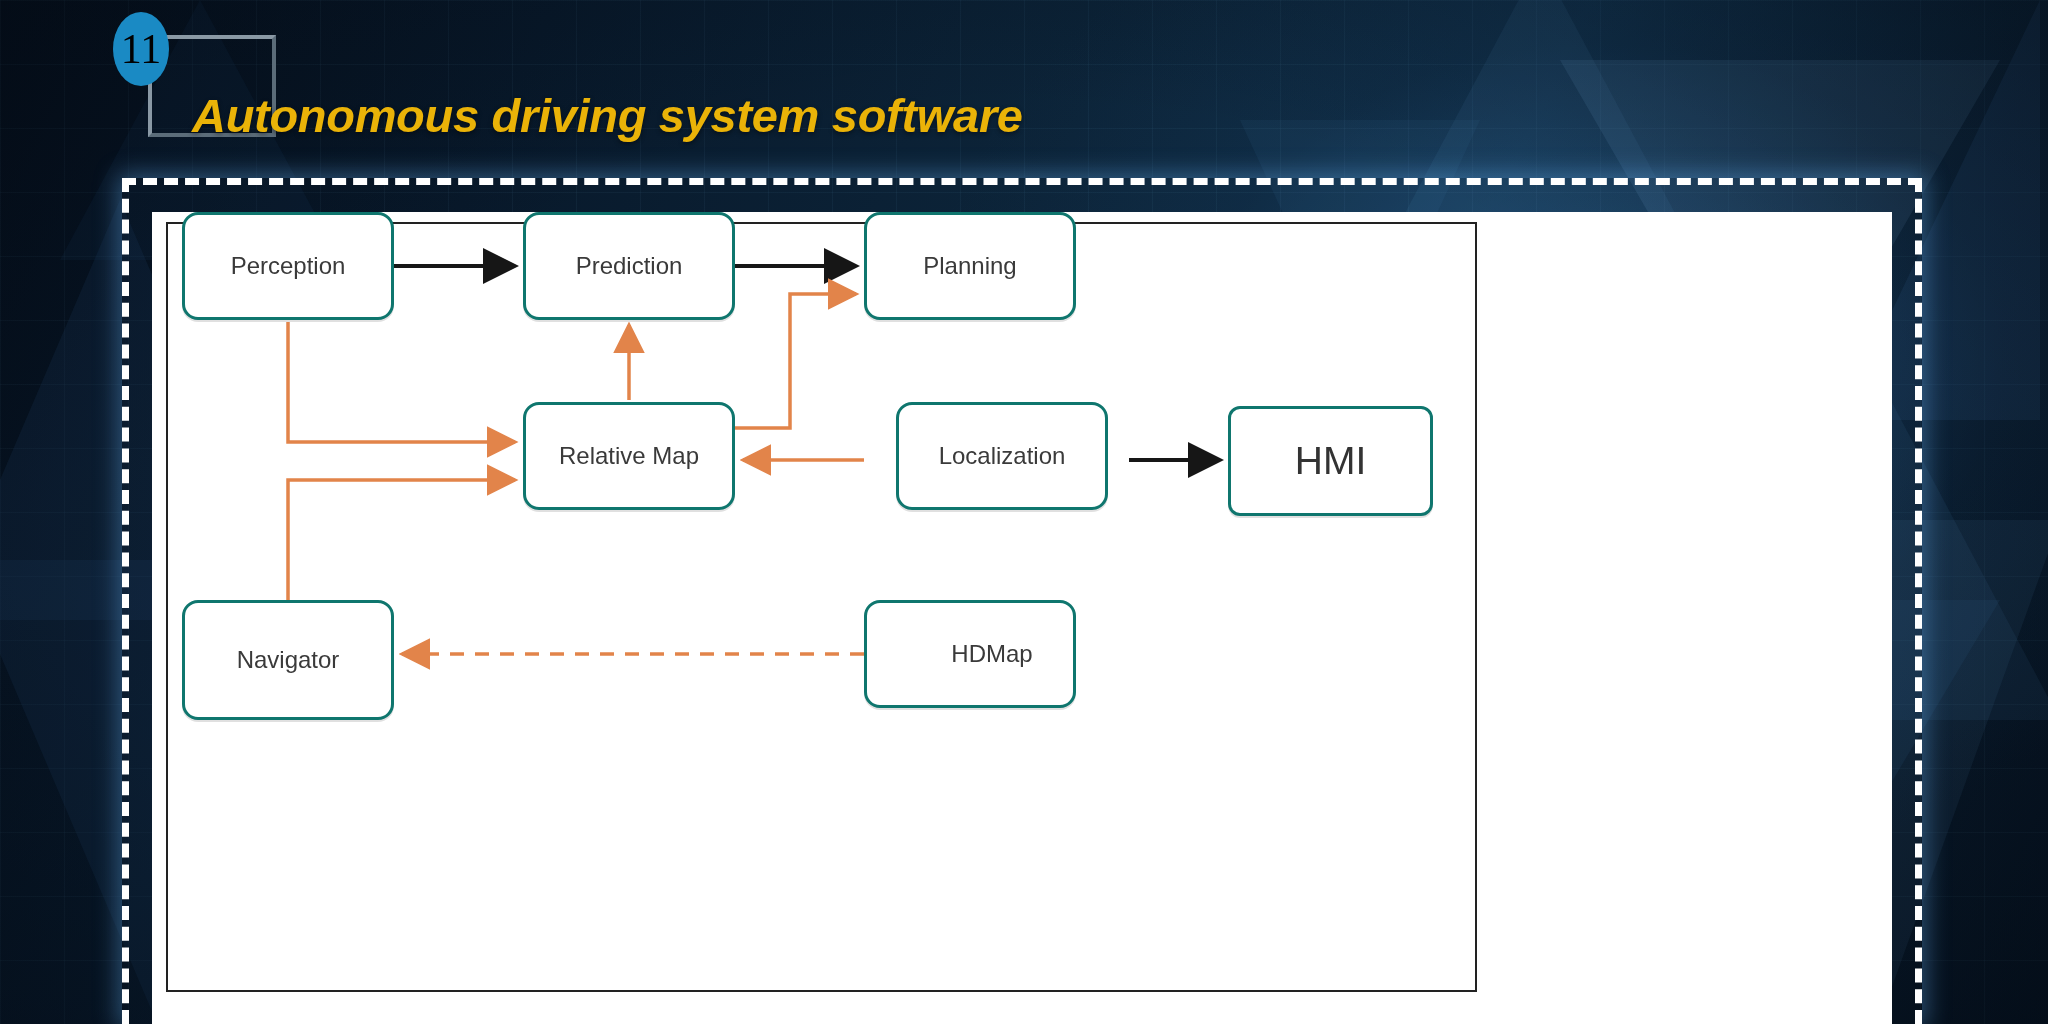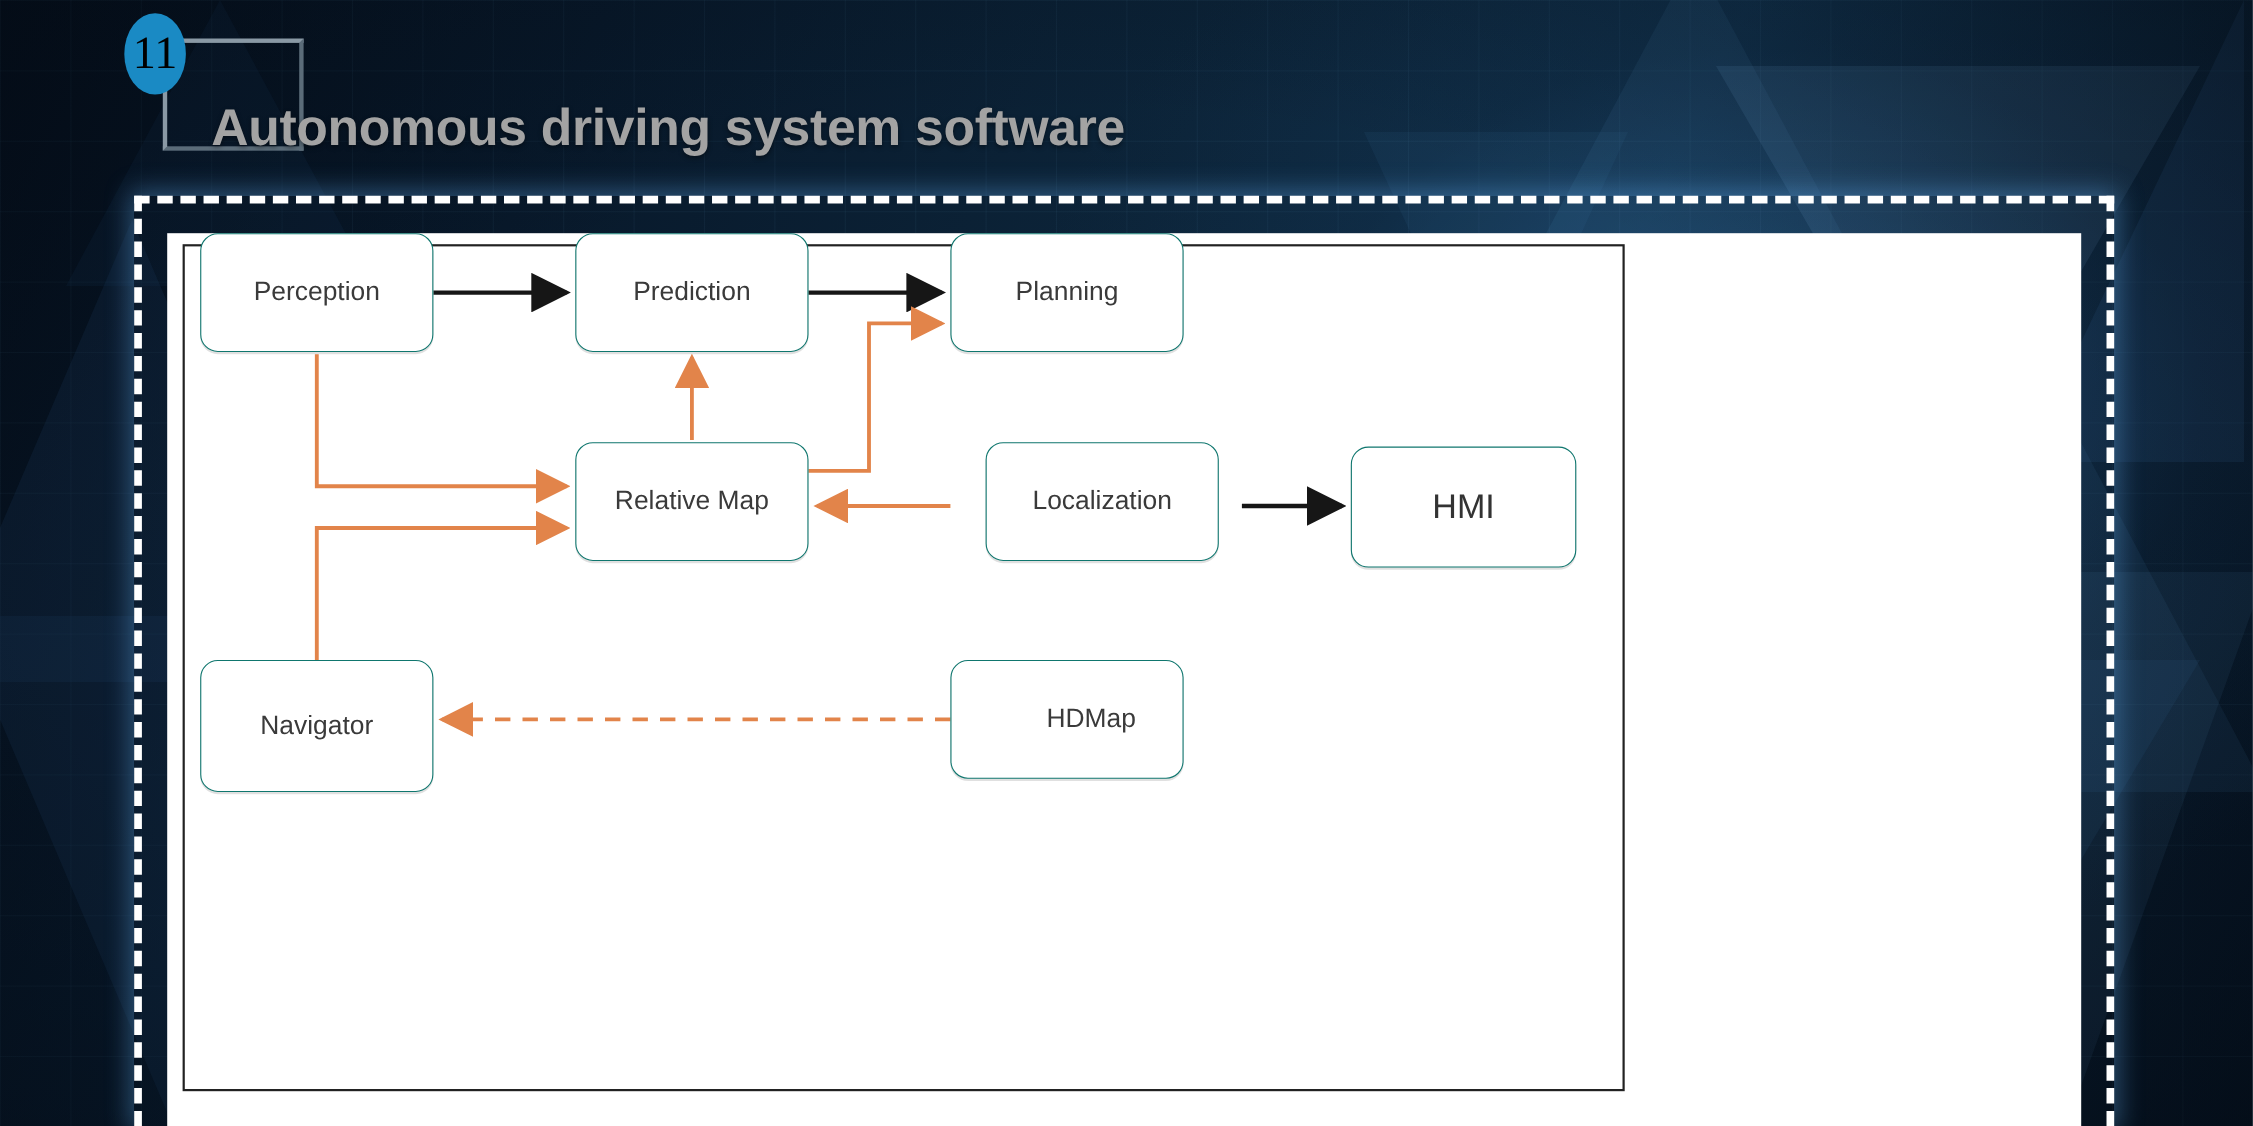--- a/index.html
+++ b/index.html
@@ -89,27 +89,28 @@
     left: 148px; top: 35px;
     width: 128px; height: 102px;
     border: 4px solid #5b6c79;
     border-top-color: #8a99a5;
     border-left-color: #8a99a5;
     z-index: 4;
   }
   .slide-title {
     position: absolute;
     left: 192px; top: 88px;
-    color: #a3a3a3;
+    color: #eab308;
     font-size: 47px;
     font-weight: bold;
     letter-spacing: -0.3px;
     text-shadow: 0 2px 5px rgba(0,0,0,0.45);
     z-index: 7;
     white-space: nowrap;
+    font-style: italic;
   }
 
   
   .dashed-frame {
     position: absolute;
     left: 122px; top: 178px;
     width: 1800px; height: 846px;
     border: 7px dashed #ffffff;
     border-bottom: none;
     z-index: 3;
@@ -139,31 +140,31 @@
   .diagram {
     position: absolute;
     left: 152px; top: 212px;
     width: 1740px; height: 812px;
     z-index: 6;
   }
   .diagram svg { display: block; }
 
   .node {
     position: absolute;
-    border: 1px solid #0f766e;
+    border: 3px solid #0f766e;
     border-radius: 16px;
     background: #ffffff;
     display: flex; align-items: center; justify-content: center;
     color: #3a3a3a;
     font-size: 24px;
     font-family: "Liberation Sans", sans-serif;
     z-index: 7;
     box-shadow: 0 2px 0 rgba(0,0,0,0.12);
   }
-  .node.big-text { font-size: 31px; color: #333; }
+  .node.big-text { font-size: 39px; color: #333; border-radius: 12px; }
 </style>
 </head>
 <body>
 
 <div id="slide">
 
   <div class="bg-base"></div>
   <div class="bg-grid"></div>
   <div class="poly p1"></div>
   <div class="poly p2"></div>

